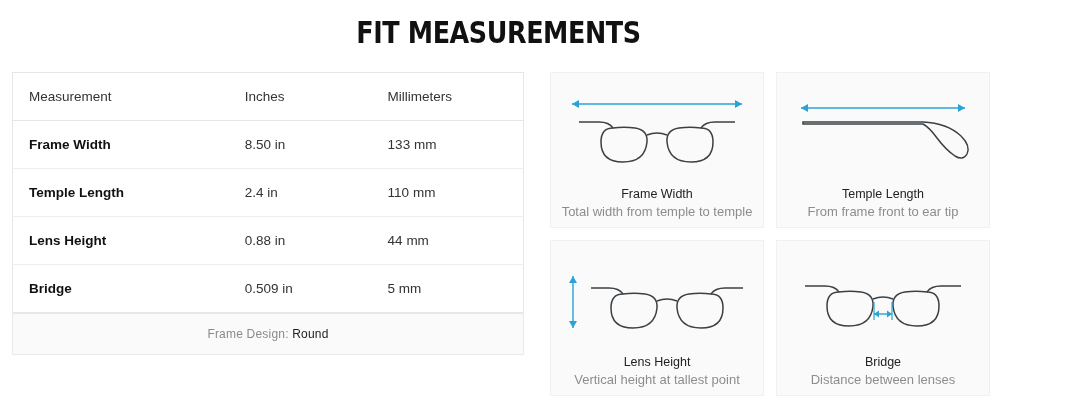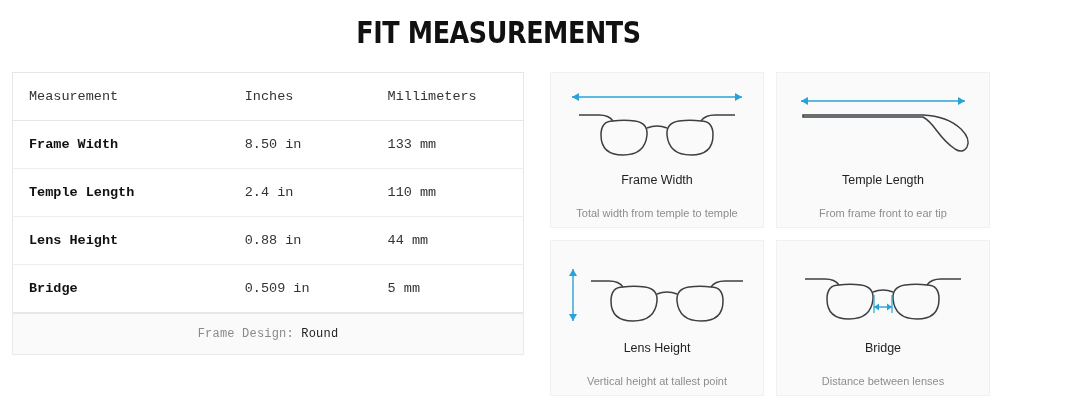--- a/index.html
+++ b/index.html
@@ -34,21 +34,20 @@
   .content {
     display: flex;
     gap: 26px;
     padding: 22px 20px 0 12px;
     box-sizing: border-box;
   }
   
   .table-col {
     width: 512px;
     flex: 0 0 512px;
-    font-family: Liberation Mono, monospace;
   }
   .spec-table {
     width: 100%;
     border-collapse: collapse;
     border: 1px solid #e6e6e6;
     background: #ffffff;
     table-layout: fixed;
   }
   .spec-table th {
     text-align: left;
@@ -114,23 +113,23 @@
     align-items: center;
     justify-content: center;
     width: 100%;
   }
   .diagram-title {
     font-size: 12.5px;
     color: #222222;
     margin-top: 2px;
   }
   .diagram-sub {
-    font-size: 11px;
+    font-size: 13px;
     color: #8d8d8d;
-    margin-top: 20px;
+    margin-top: 3px;
   }
   svg { display: block; }
 </style>
 </head>
 <body>
 
 <div class="page">
 
   <h1 class="page-title">FIT MEASUREMENTS</h1>
 

